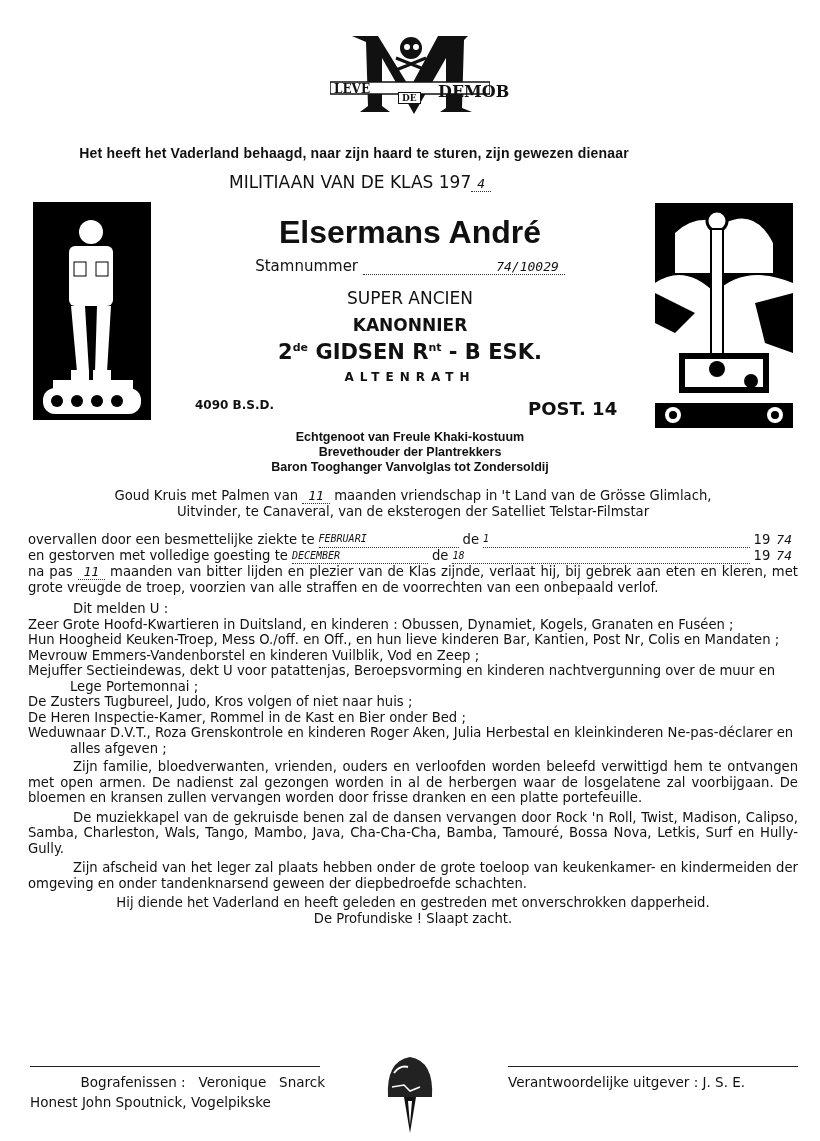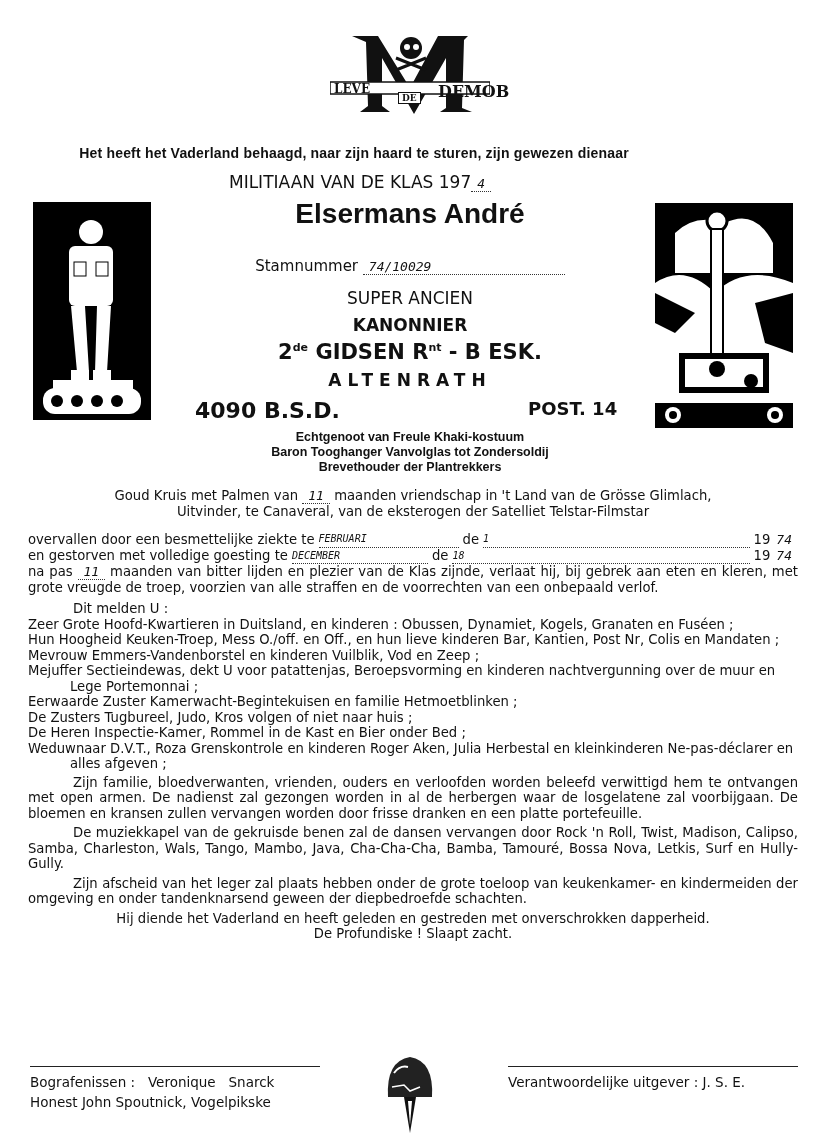--- a/index.html
+++ b/index.html
@@ -3,30 +3,30 @@
 <meta charset="utf-8">
 <style>
   html, body { margin:0; padding:0; background:#ffffff; }
   body { width:820px; height:1141px; position:relative; overflow:hidden; color:#111; font-family:"Liberation Sans", sans-serif; }
   .abs { position:absolute; }
   .center { text-align:center; }
   .logo { left:330px; top:18px; width:160px; height:100px; }
   .intro { left:0; width:708px; top:145px; font-size:14px; font-weight:bold; letter-spacing:0.2px; }
   .klas { left:0; width:720px; top:172px; font-size:17px; font-family:"DejaVu Sans", sans-serif; font-weight:normal; }
   .hand { font-family:"DejaVu Sans Mono", monospace; font-style:italic; font-size:13px; border-bottom:1px dotted #333; padding:0 6px; }
-  .name { left:170px; width:480px; top:198px; font-size:28px; font-weight:900; letter-spacing:0px; font-family:"Liberation Sans", sans-serif; transform:scaleX(1.0); }
+  .name { left:170px; width:480px; top:214px; font-size:32px; font-weight:900; letter-spacing:0px; font-family:"Liberation Sans", sans-serif; transform:scaleX(1.0); }
   .stam { left:170px; width:480px; top:257px; font-size:15px; font-family:"DejaVu Sans", sans-serif; }
-  .stam .hand { min-width:190px; display:inline-block; text-align:left; }
+  .stam .hand { min-width:190px; display:inline-block; text-align:right; }
   .line1 { left:170px; width:480px; font-size:17px; font-family:"DejaVu Sans", sans-serif; }
   .super { top:288px; }
   .kan { top:315px; font-weight:bold; }
   .gids { top:340px; font-size:21px; font-weight:bold; }
   .gids sup { font-size:11px; }
-  .alt { top:370px; font-size:17px; font-weight:bold; letter-spacing:6px; }
-  .bsd { left:195px; top:398px; font-size:22px; font-weight:bold; font-family:"DejaVu Sans", sans-serif; }
+  .alt { top:370px; font-size:12px; font-weight:bold; letter-spacing:6px; }
+  .bsd { left:195px; top:398px; font-size:12px; font-weight:bold; font-family:"DejaVu Sans", sans-serif; }
   .post { left:528px; top:398px; font-size:18px; font-weight:bold; font-family:"DejaVu Sans", sans-serif; }
   .titles { left:170px; width:480px; top:430px; font-size:12.5px; font-weight:bold; line-height:15px; }
   .img-left { left:33px; top:202px; width:118px; height:218px; background:#000; }
   .img-right { left:655px; top:203px; width:138px; height:225px; background:#000; }
   .body { left:28px; width:770px; font-size:13.2px; font-family:"DejaVu Sans", sans-serif; line-height:15.5px; }
   .body p { margin:0; }
   .justify { text-align:justify; text-align-last:left; }
   .c { text-align:center; }
   .indent { text-indent:45px; }
   .hang { padding-left:42px; text-indent:-42px; }
@@ -105,22 +105,22 @@
 <div class="abs line1 gids center">
   <span>2</span><sup>de</sup>
   <span>GIDSEN R</span><sup>nt</sup>
   <span>- B ESK.</span>
 </div>
 <div class="abs line1 alt center">ALTENRATH</div>
 <div class="abs bsd">4090 B.S.D.</div>
 <div class="abs post">POST. 14</div>
 <div class="abs titles center">
   <div>Echtgenoot van Freule Khaki-kostuum</div>
+  <div>Brevethouder der Plantrekkers</div>
   <div>Baron Tooghanger Vanvolglas tot Zondersoldij</div>
-  <div>Brevethouder der Plantrekkers</div>
 </div>
 
 <div class="abs body" style="top:488px;">
   <p class="c">
     <span>Goud Kruis met Palmen van</span>
     <span class="hand">11</span>
     <span>maanden vriendschap in 't Land van de Grösse Glimlach,</span><br>
     <span>Uitvinder, te Canaveral, van de eksterogen der Satelliet Telstar-Filmstar</span>
   </p>
   <div style="height:12px"></div>
@@ -144,39 +144,38 @@
     <span>na pas</span>
     <span class="hand">11</span>
     <span>maanden van bitter lijden en plezier van de Klas zijnde, verlaat hij, bij gebrek aan eten en kleren, met grote vreugde de troep, voorzien van alle straffen en de voorrechten van een onbepaald verlof.</span>
   </p>
   <div style="height:6px"></div>
   <p class="indent">Dit melden U :</p>
   <p class="hang">Zeer Grote Hoofd-Kwartieren in Duitsland, en kinderen : Obussen, Dynamiet, Kogels, Granaten en Fuséen ;</p>
   <p class="hang">Hun Hoogheid Keuken-Troep, Mess O./off. en Off., en hun lieve kinderen Bar, Kantien, Post Nr, Colis en Mandaten ;</p>
   <p class="hang">Mevrouw Emmers-Vandenborstel en kinderen Vuilblik, Vod en Zeep ;</p>
   <p class="hang">Mejuffer Sectieindewas, dekt U voor patattenjas, Beroepsvorming en kinderen nachtvergunning over de muur en Lege Portemonnai ;</p>
-  <p class="hang">Eerwaarde Zuster Kamerwacht-Begintekuisen en familie Hetmoetblinken ;</p>
   <p class="hang">De Zusters Tugbureel, Judo, Kros volgen of niet naar huis ;</p>
   <p class="hang">De Heren Inspectie-Kamer, Rommel in de Kast en Bier onder Bed ;</p>
   <p class="hang">Weduwnaar D.V.T., Roza Grenskontrole en kinderen Roger Aken, Julia Herbestal en kleinkinderen Ne-pas-déclarer en alles afgeven ;</p>
   <div style="height:3px"></div>
   <p class="justify indent">Zijn familie, bloedverwanten, vrienden, ouders en verloofden worden beleefd verwittigd hem te ontvangen met open armen. De nadienst zal gezongen worden in al de herbergen waar de losgelatene zal voorbijgaan. De bloemen en kransen zullen vervangen worden door frisse dranken en een platte portefeuille.</p>
   <div style="height:4px"></div>
   <p class="justify indent">De muziekkapel van de gekruisde benen zal de dansen vervangen door Rock 'n Roll, Twist, Madison, Calipso, Samba, Charleston, Wals, Tango, Mambo, Java, Cha-Cha-Cha, Bamba, Tamouré, Bossa Nova, Letkis, Surf en Hully-Gully.</p>
   <div style="height:4px"></div>
   <p class="justify indent">Zijn afscheid van het leger zal plaats hebben onder de grote toeloop van keukenkamer- en kindermeiden der omgeving en onder tandenknarsend geween der diepbedroefde schachten.</p>
   <div style="height:4px"></div>
   <p class="c">Hij diende het Vaderland en heeft geleden en gestreden met onverschrokken dapperheid.</p>
   <p class="c">De Profundiske ! Slaapt zacht.</p>
 </div>
 
 <div class="sig-line" style="left:30px;width:290px;"></div>
 <div class="sig-line" style="left:508px;width:290px;"></div>
 <div class="abs sig" style="left:30px;top:1072px;width:295px;">
-  <div style="white-space:pre;">Bografenissen :   Veronique   Snarck</div>
+  <div style="white-space:pre;text-align:right;">Bografenissen :   Veronique   Snarck</div>
   <div>Honest John Spoutnick, Vogelpikske</div>
 </div>
 <div class="abs helmet">
   <svg width="60" height="82" viewBox="0 0 60 82">
     <path d="M8 44 Q6 8 30 4 Q54 8 52 44 Z" fill="#222"></path>
     <path d="M14 20 Q20 12 28 14" stroke="#fff" stroke-width="2" fill="none"></path>
     <path d="M12 34 L24 32 L30 38 L40 34" stroke="#fff" stroke-width="1.5" fill="none"></path>
     <path d="M24 44 L30 80 L36 44 Z" fill="#111"></path>
     <path d="M28 48 L30 72 L32 48 Z" fill="#fff"></path>
   </svg>

